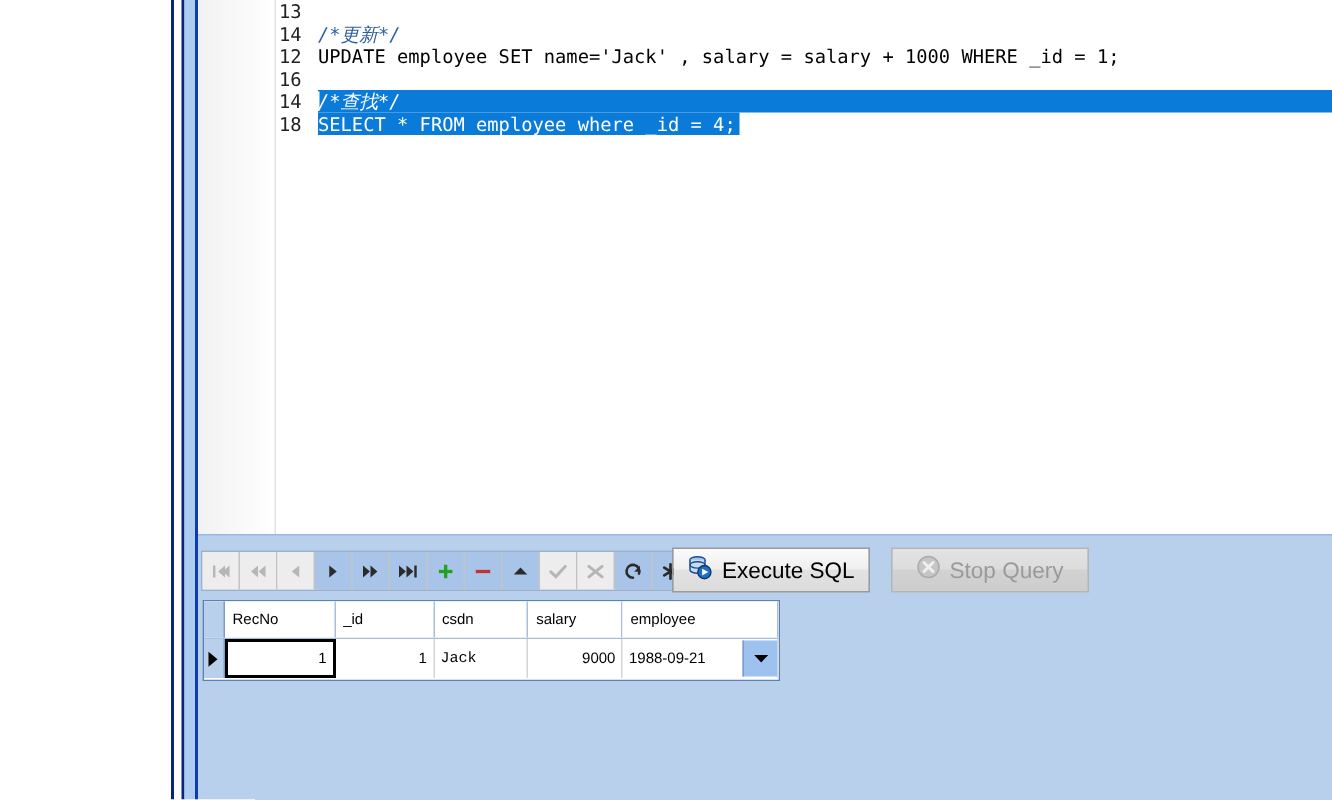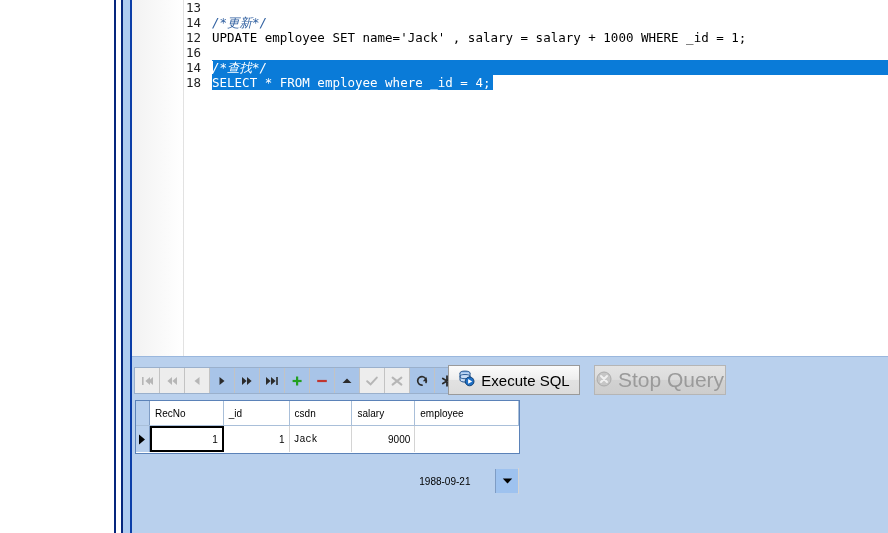--- a/index.html
+++ b/index.html
@@ -124,21 +124,21 @@
     color: #000000;
   }
   #stop-btn {
     position: absolute; left: 462px; top: 9px;
     width: 132px; height: 30px;
     background: linear-gradient(to bottom, #e3e3e3 0%, #dcdcdc 48%, #d2d2d2 50%, #cdcdcd 100%);
     border: 1px solid #b5b5b5;
     display: flex; align-items: center; justify-content: center;
     gap: 6px;
     box-sizing: border-box;
-    font-size: 21px;
+    font-size: 15px;
     color: #9a9a9a;
   }
 
   
   #grid {
     position: absolute; left: 3px; top: 44px;
     width: 385px;
     border: 1px solid #5b82b8;
     box-sizing: border-box;
     background: #ffffff;
@@ -422,21 +422,21 @@
           </div>
           <div class="cell num" style="width: 66px;">
             <span>1</span>
           </div>
           <div class="cell" style="width: 63px; font-family: Liberation Mono, monospace;">
             <span>Jack</span>
           </div>
           <div class="cell num" style="width: 63px;">
             <span>9000</span>
           </div>
-          <div class="cell with-drop" style="width: 104px; margin-top: 42px;">
+          <div class="cell with-drop" style="width: 104px;">
             <span>1988-09-21</span>
             <div class="drop-btn">
               <svg width="11" height="8" viewBox="0 0 11 8">
                 <path d="M0.8 1.6 L10.2 1.6 L5.5 6.6 Z" fill="#000000"></path>
               </svg>
             </div>
           </div>
         </div>
     </div>
 

